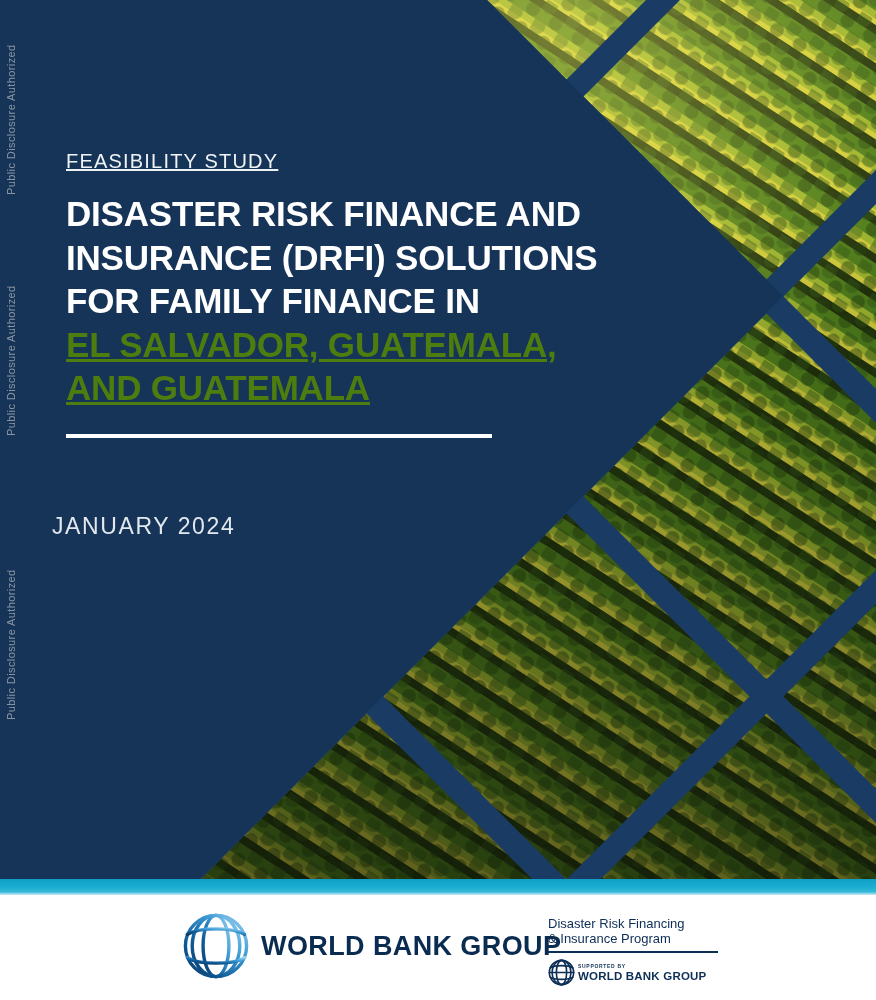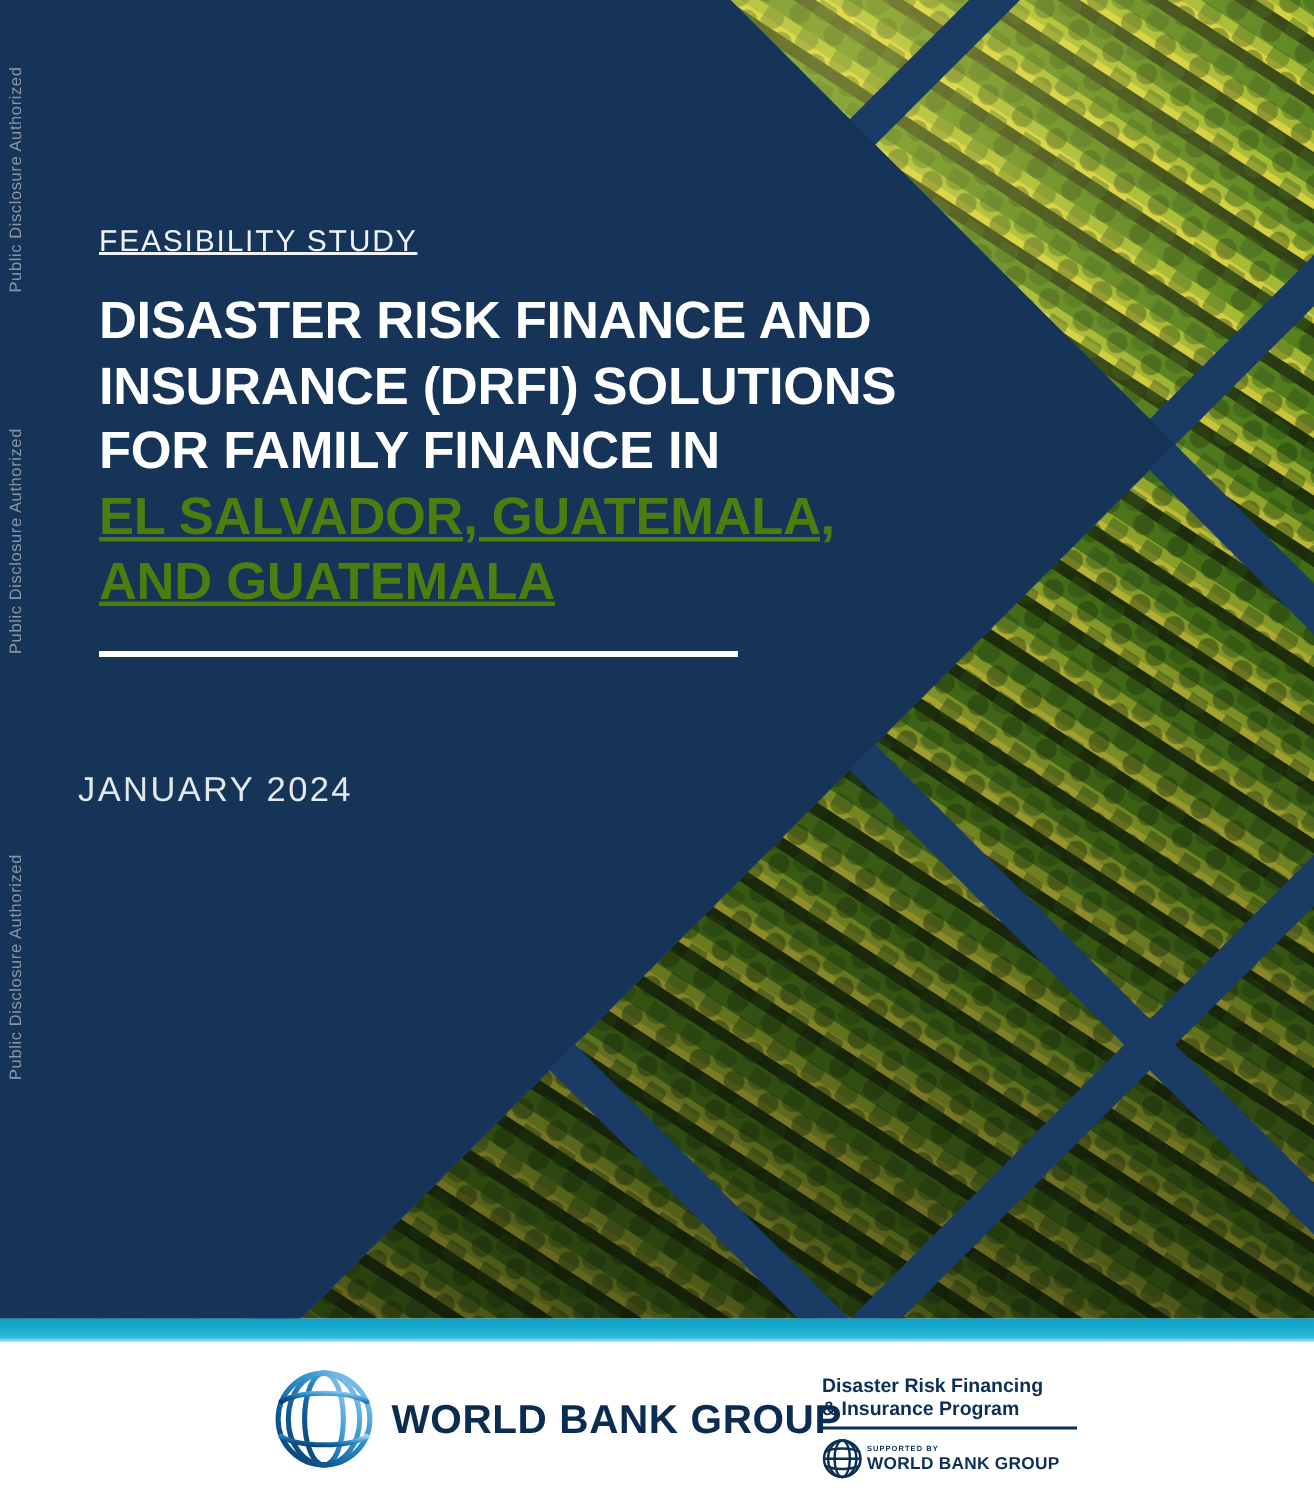--- a/index.html
+++ b/index.html
@@ -30,21 +30,21 @@
   .stripe{position:absolute;top:879px;left:0;width:876px;height:16px;
           background:linear-gradient(to bottom,#0f9fc6 0%,#1db0d2 55%,#35b9d8 80%,#cdeef6 100%);}
 
   
   .footer{position:absolute;top:895px;left:0;width:876px;height:105px;background:#ffffff;}
   .wbg{position:absolute;left:182px;top:17px;display:flex;align-items:center;gap:11px;}
   .wbg svg{width:68px;height:68px;display:block;}
   .wbg-text{font-size:27px;font-weight:bold;color:#0a2c50;letter-spacing:.4px;white-space:nowrap;}
 
   .drfip{position:absolute;left:548px;top:21px;width:174px;}
-  .drfip-line{font-size:13px;font-weight:bold;color:#0d2e55;line-height:15px;white-space:nowrap;}
+  .drfip-line{font-size:13px;font-weight:normal;color:#0d2e55;line-height:15px;white-space:nowrap;}
   .drfip-rule{width:170px;height:2px;background:#0d2e55;margin:5px 0 6px 0;}
   .supported{display:flex;align-items:center;gap:3px;}
   .supported svg{width:27px;height:27px;display:block;flex:0 0 auto;}
   .sup-col{display:flex;flex-direction:column;justify-content:center;}
   .sup-by{font-size:5px;font-weight:bold;color:#0d2e55;letter-spacing:.7px;line-height:7px;}
   .sup-wbg{font-size:11.5px;font-weight:bold;color:#0d2e55;letter-spacing:.2px;line-height:13px;white-space:nowrap;}
 </style>
 </head>
 <body>
 

